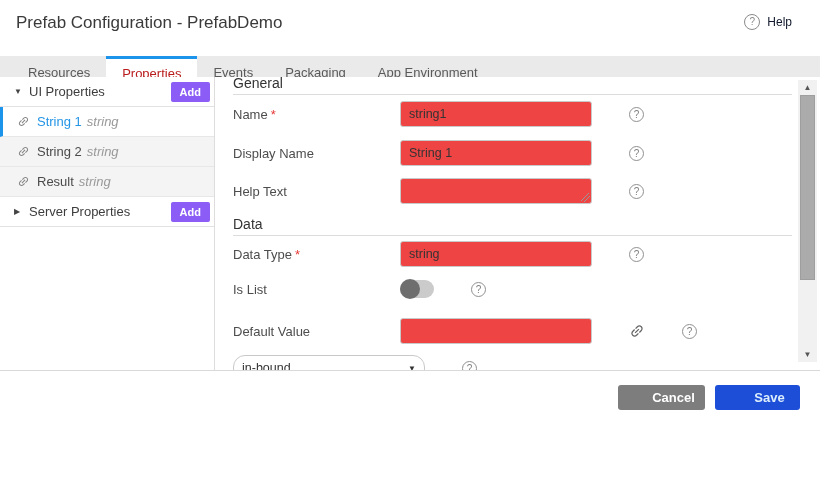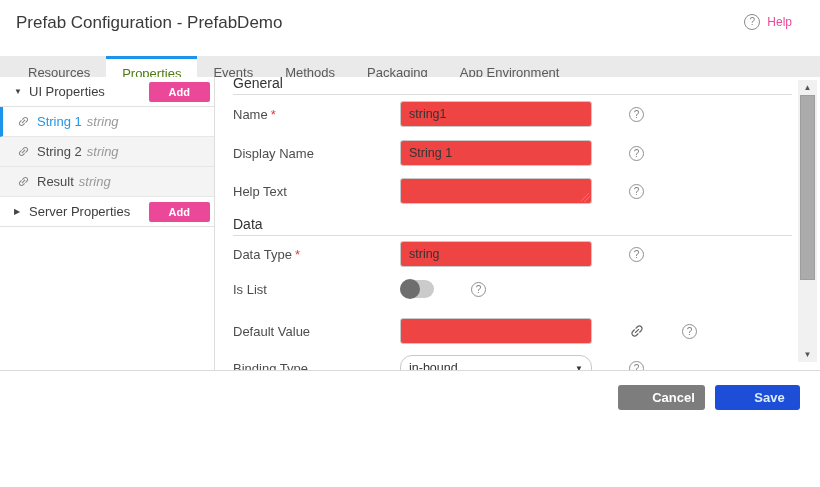--- a/index.html
+++ b/index.html
@@ -4,36 +4,36 @@
 <style>
   * { margin:0; padding:0; box-sizing:border-box; }
   body { background:#fff; font-family:"Liberation Sans", sans-serif; }
   .dialog { position:relative; width:820px; height:424px; background:#fff; overflow:hidden; }
 
   
   .titlebar { position:absolute; top:0; left:0; right:0; height:44px; background:#fff; }
   .title { position:absolute; left:16px; top:0; line-height:46px; font-size:17px; color:#3a3a3a; }
   .help { position:absolute; right:28px; top:0; height:44px; display:flex; align-items:center; gap:7px; cursor:pointer; }
   .help-circle { width:16px; height:16px; border:1px solid #8a8a8a; border-radius:50%; color:#8a8a8a; font-size:10px; line-height:14px; text-align:center; }
-  .help-label { font-size:12px; color:#ec4899; }
+  .help-label { font-size:12px; color:#0f172a; }
 
   
   .tabs { position:absolute; top:56px; left:0; right:0; height:33px; background:#eaeaea; display:flex; padding-left:12px; }
   .tab { padding:0 16px; font-size:13px; color:#5a5a5a; line-height:33px; cursor:pointer; white-space:nowrap; }
-  .tab.active { background:#fff; border-top:3px solid #1d94ec; line-height:30px; color:#4d7c0f; }
+  .tab.active { background:#fff; border-top:3px solid #1d94ec; line-height:30px; color:#b91c1c; }
 
   
   .body { position:absolute; top:77px; left:0; right:0; bottom:54px; background:#fff; overflow:hidden; }
 
   
   .sidebar { position:absolute; left:0; top:0; bottom:0; width:215px; border-right:1px solid #ddd; background:#fff; }
   .group-header { height:30px; display:flex; align-items:center; padding-left:14px; border-bottom:1px solid #e2e2e2; background:#fff; cursor:pointer; }
   .caret { font-size:8px; color:#444; width:15px; flex:none; }
   .group-label { font-size:13px; color:#3d3d3d; }
-  .add-btn { margin-left:auto; margin-right:4px; background:#ec4899; color:#fff; border:none; border-radius:2px; font-size:11px; font-weight:bold; padding:4px 20px; cursor:pointer; font-family:inherit; }
+  .add-btn { margin-left:auto; margin-right:4px; background:#8b5cf6; color:#fff; border:none; border-radius:2px; font-size:11px; font-weight:bold; padding:4px 9px; cursor:pointer; font-family:inherit; }
   .item { height:30px; display:flex; align-items:center; padding-left:17px; background:#f4f4f4; border-bottom:1px solid #e7e7e7; font-size:13px; color:#4a4a4a; cursor:pointer; }
   .item.selected { background:#fff; border-left:3px solid #1d94ec; padding-left:14px; }
   .item.selected .item-name { color:#2595e6; }
   .item-type { font-style:italic; color:#999; margin-left:5px; }
   .link-ico { display:inline-flex; transform:rotate(-45deg); color:#858585; margin-right:7px; flex:none; }
   .bind-ico { display:inline-flex; transform:rotate(-45deg); color:#666; margin-left:9px; cursor:pointer; flex:none; }
 
   
   .form { position:absolute; left:216px; top:0; right:28px; bottom:0; padding-left:17px; overflow:hidden; }
   .section-title { font-size:14px; color:#333; padding-bottom:3px; border-bottom:1px solid #dcdcdc; margin-top:12px; }
@@ -75,21 +75,20 @@
     <div class="help">
       <span class="help-circle">?</span>
       <span class="help-label">Help</span>
     </div>
   </div>
 
   <div class="tabs">
     <div class="tab">Resources</div>
     <div class="tab active">Properties</div>
     <div class="tab">Events</div>
-    <div class="tab">Methods</div>
     <div class="tab">Packaging</div>
     <div class="tab">App Environment</div>
   </div>
 
   <div class="body">
 
     <div class="sidebar">
       <div class="group-header">
         <span class="caret">▼</span>
         <span class="group-label">UI Properties</span>
@@ -174,21 +173,20 @@
         <input class="ctrl-input" value="" style="">
         <span class="bind-ico">
           <svg width="16" height="16" viewBox="0 0 24 24" fill="currentColor">
               <path d="M3.9 12c0-1.71 1.39-3.1 3.1-3.1h4V7H7c-2.76 0-5 2.24-5 5s2.24 5 5 5h4v-1.9H7c-1.71 0-3.1-1.39-3.1-3.1zM8 13h8v-2H8v2zm9-6h-4v1.9h4c1.71 0 3.1 1.39 3.1 3.1s-1.39 3.1-3.1 3.1h-4V17h4c2.76 0 5-2.24 5-5s-2.24-5-5-5z"></path>
             </svg>
         </span>
         <span class="help-icon">?</span>
       </div>
 
       <div class="row mt11">
-        <div class="flabel">Binding Type</div>
         <div class="select">
           <span>in-bound</span>
           <span class="dd-arrow">▼</span>
         </div>
         <span class="help-icon">?</span>
       </div>
 
 
       <div class="row mt3">
         <div class="flabel">Type</div>

